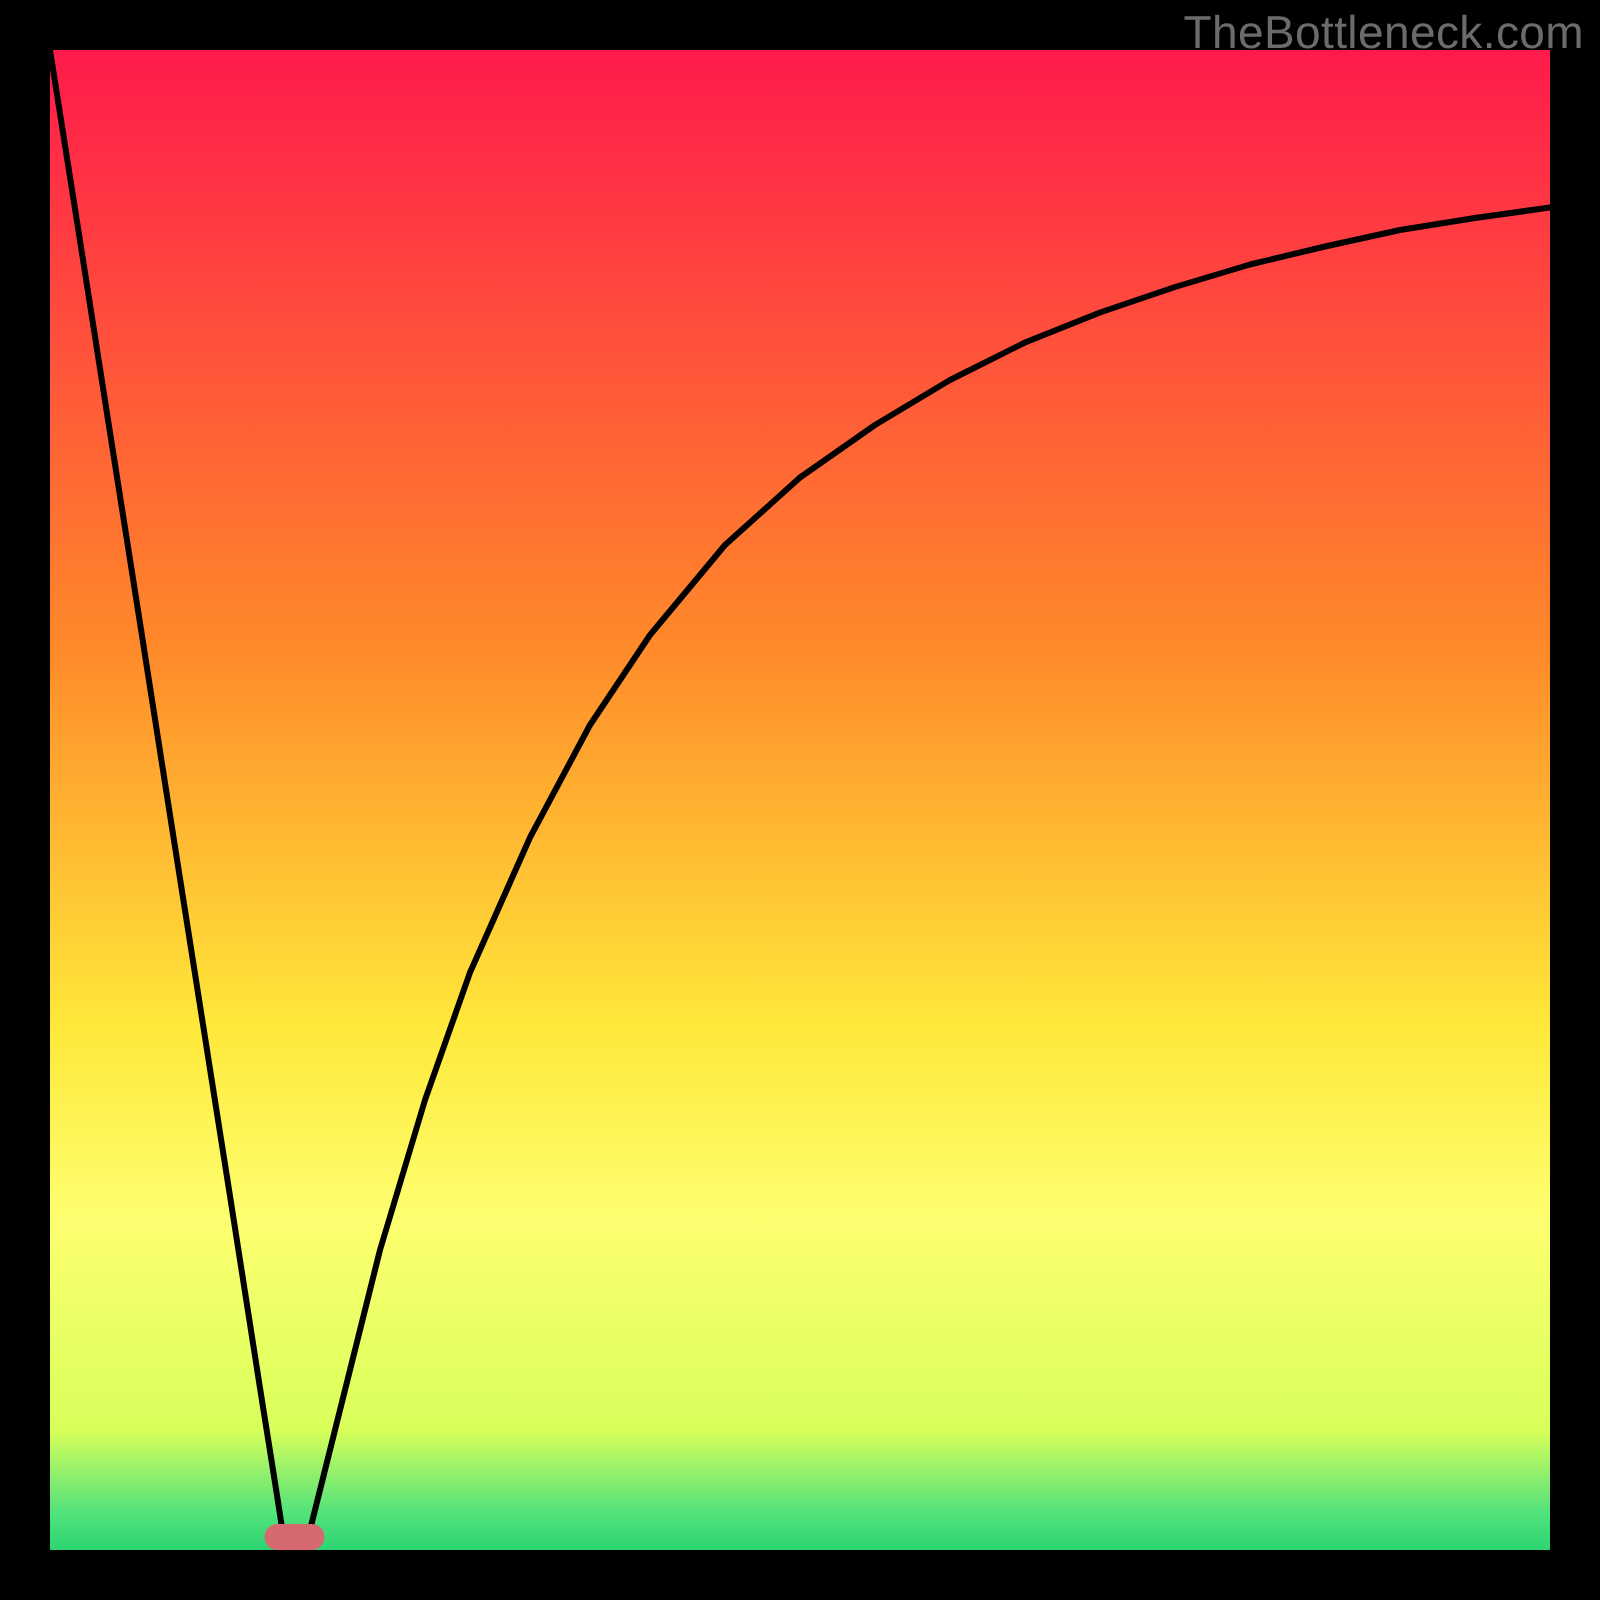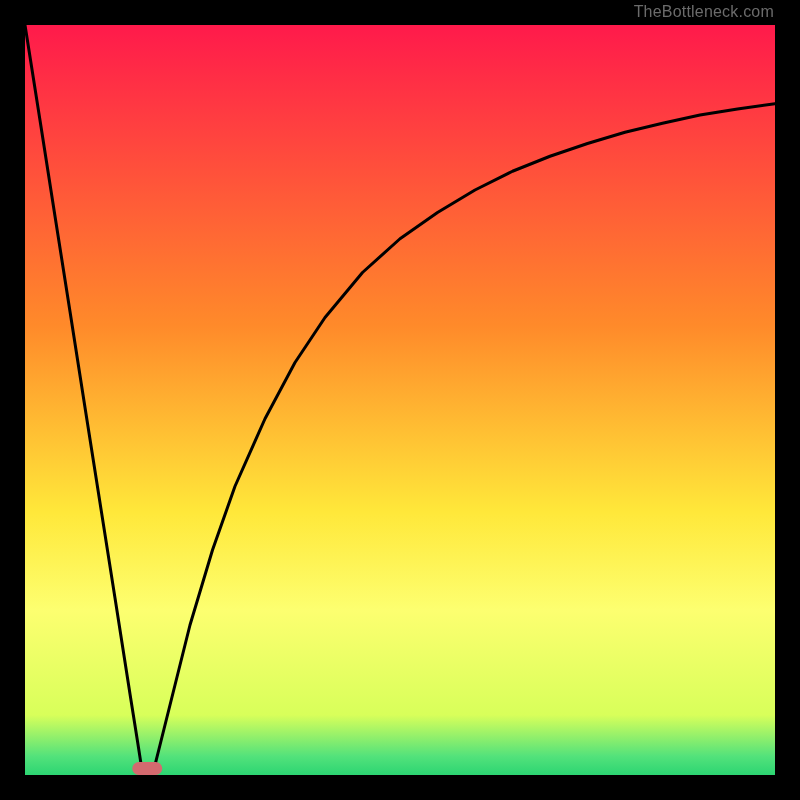--- a/index.html
+++ b/index.html
@@ -21,23 +21,23 @@
     position: absolute;
     left: 25px;
     top: 25px;
     width: 750px;
     height: 750px;
     box-sizing: border-box;
   }
   .watermark {
     position: absolute;
     top: 3px;
-    right: 26px;
+    right: 8px;
     color: #6b6b6b;
-    font-size: 16px;
+    font-size: 23px;
     letter-spacing: 0.2px;
     user-select: none;
   }
   svg { display: block; }
 </style>
 </head>
 <body>
 
 <div class="frame">
   <div class="plot">

